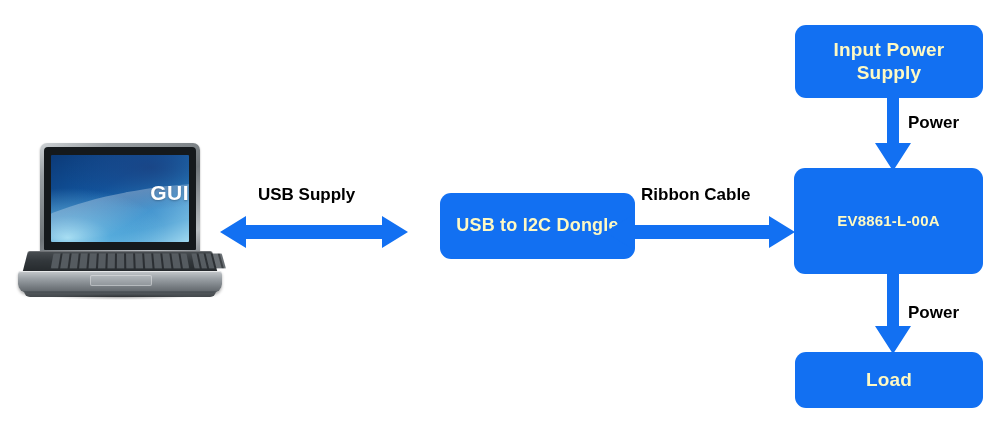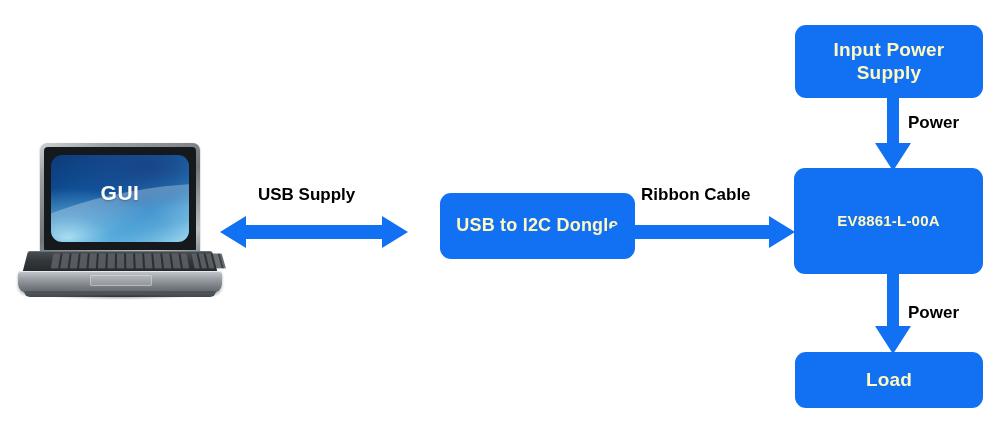--- a/index.html
+++ b/index.html
@@ -59,26 +59,26 @@
     border-radius:7px 7px 2px 2px;
     box-shadow:0 1px 2px rgba(0,0,0,.35);
   }
   .lid-inner{
     position:absolute;left:4px;top:4px;right:4px;bottom:5px;
     background:#15191c;border-radius:4px 4px 1px 1px;
     padding:4px 4px 6px 4px;box-sizing:border-box;
   }
   .screen{
     position:absolute;left:7px;top:8px;right:7px;bottom:8px;
-    border-radius:11px;overflow:hidden;
+    border-radius:1px;overflow:hidden;
     background:
       radial-gradient(ellipse 120% 95% at 12% 95%, rgba(170,226,245,.95) 0%, rgba(120,200,235,.55) 26%, rgba(40,120,190,0) 60%),
       radial-gradient(ellipse 90% 70% at 72% 14%, rgba(26,66,130,.85) 0%, rgba(14,40,92,0) 70%),
       linear-gradient(148deg,#0c3a78 0%,#11559e 38%,#2a86c8 68%,#9fd8ef 100%);
-    display:flex;align-items:center;justify-content:center;
+    display:flex;align-items:center;justify-content:flex-end;
   }
   .screen::after{
     content:"";position:absolute;left:-18%;top:42%;width:150%;height:46%;
     background:linear-gradient(180deg,rgba(255,255,255,.30),rgba(255,255,255,0));
     transform:rotate(-11deg);border-radius:50%;pointer-events:none;
   }
   #gui-text{
     position:relative;z-index:2;color:#ffffff;font-weight:bold;font-size:21px;
     letter-spacing:.5px;text-shadow:0 1px 2px rgba(0,0,0,.25);
     margin-bottom:12px;

